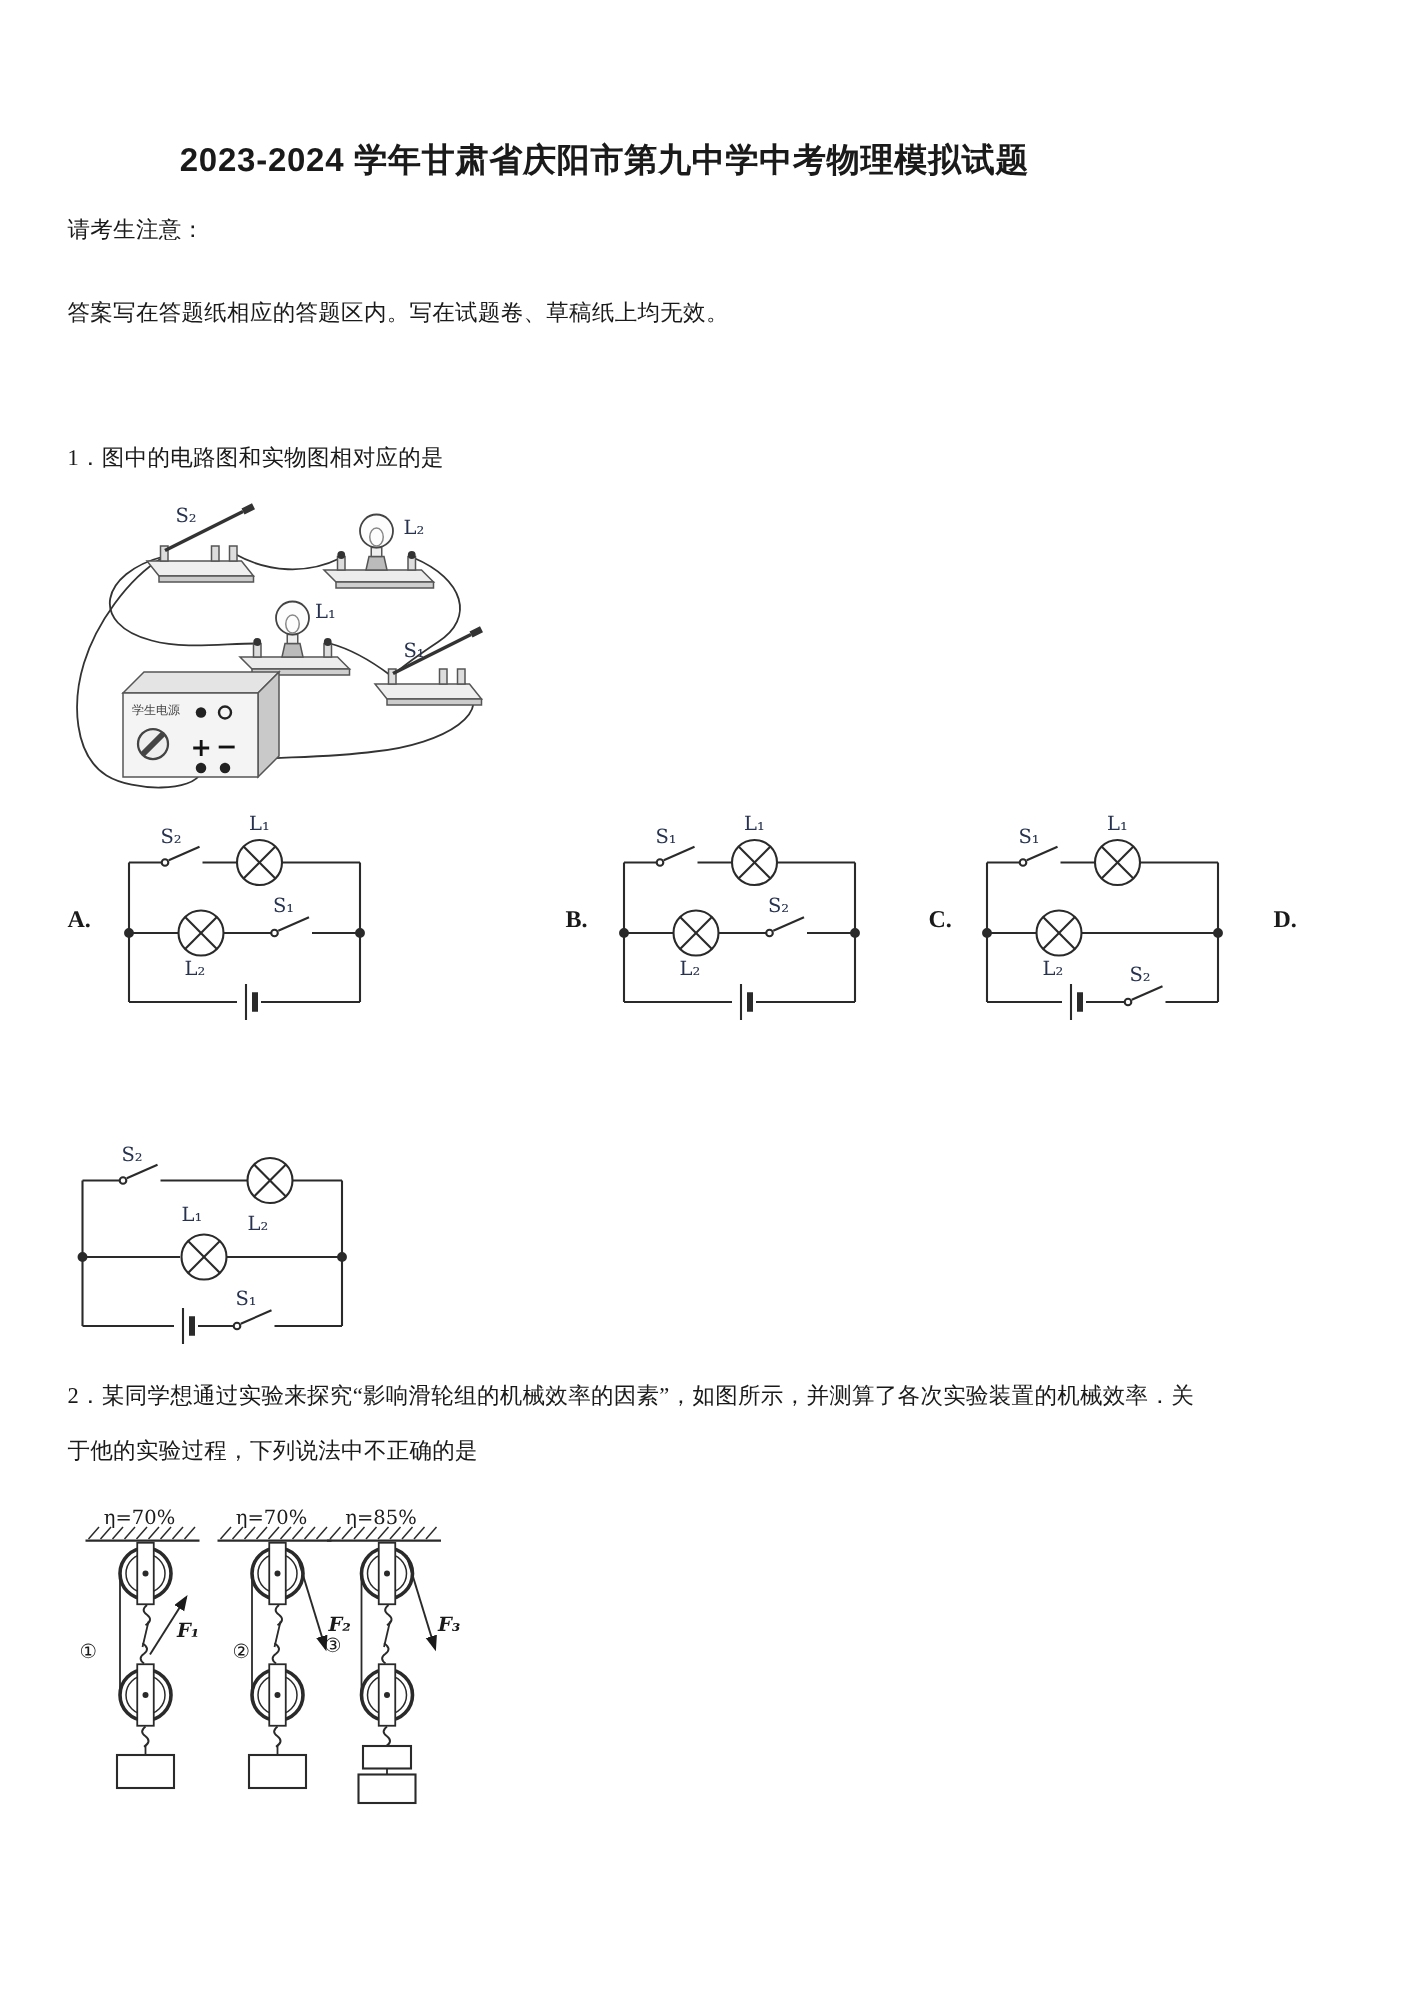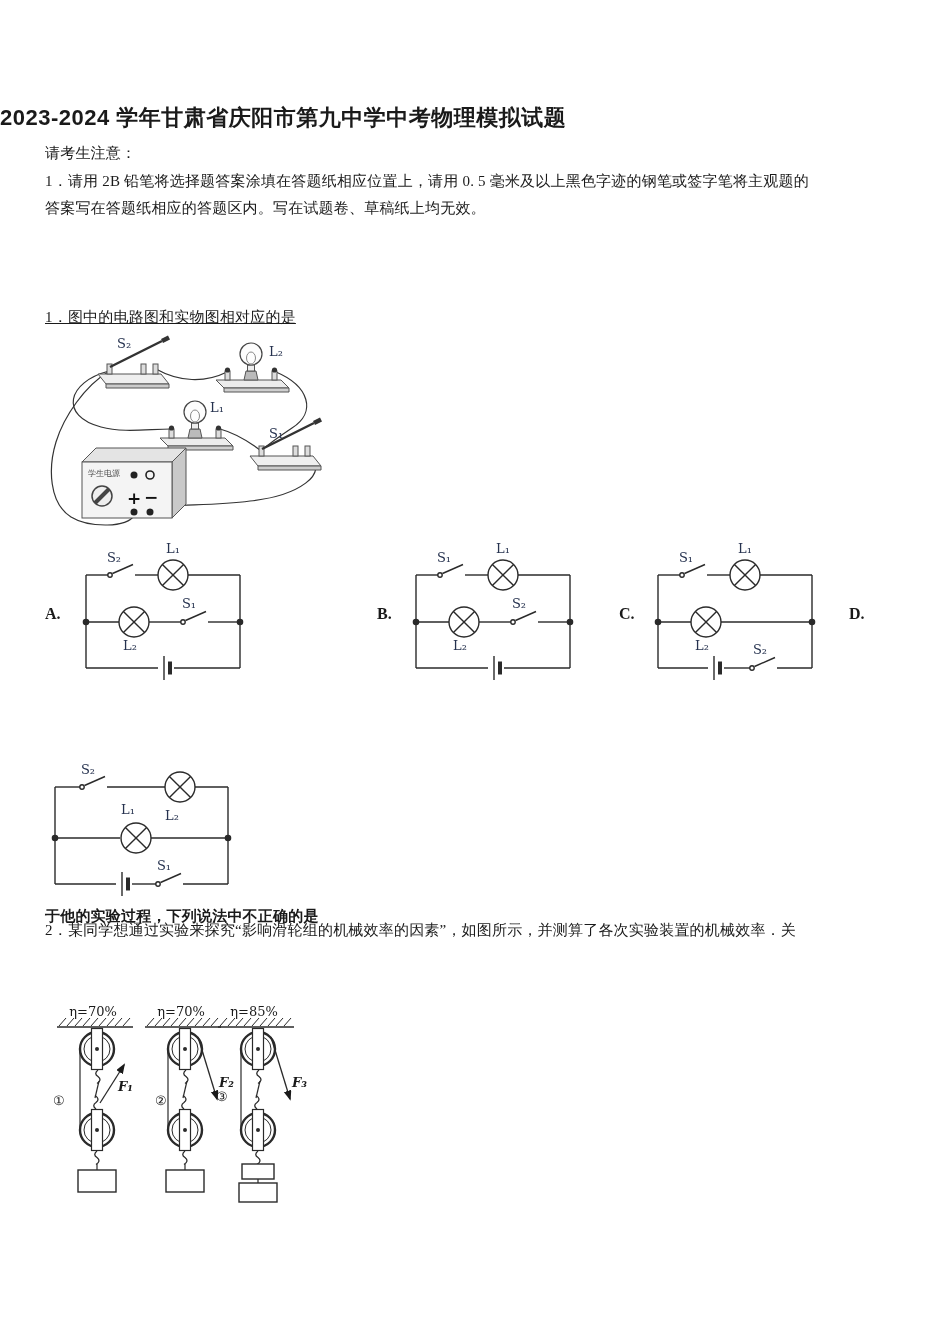--- a/index.html
+++ b/index.html
@@ -1,19 +1,19 @@
 <!DOCTYPE html>
 <html><head>
 <meta charset="utf-8">
 <style>
   html,body{margin:0;padding:0;background:#ffffff;}
   .page{position:relative;width:950px;height:1344px;background:#fff;overflow:hidden;
         font-family:"Liberation Serif","DejaVu Serif",serif;color:#1a1a1a;}
   .abs{position:absolute;white-space:nowrap;}
-  .title{top:103px;left:0;width:806px;
+  .title{top:92px;left:0;width:806px;text-align:center;
          font-family:"Liberation Sans","DejaVu Sans",sans-serif;
          font-weight:bold;font-size:22px;letter-spacing:0.5px;}
   .body-text{font-size:15px;letter-spacing:0.2px;}
   .opt-letter{font-size:16px;font-weight:bold;}
   svg{position:absolute;overflow:visible;}
   svg text{font-family:"DejaVu Serif","Liberation Serif",serif;}
   .comp-label{font-size:13px;fill:#26324f;}
   .circ-num{font-size:13px;fill:#1a1a1a;}
   .eta{font-size:13px;fill:#1a1a1a;}
   .force-label{font-size:13px;font-style:italic;font-weight:bold;fill:#1a1a1a;}
@@ -81,23 +81,22 @@
         <rect x="8" y="-4" width="5" height="10" fill="#ddd" stroke="#555" stroke-width="1"></rect>
         <rect x="20" y="-4" width="5" height="10" fill="#ddd" stroke="#555" stroke-width="1"></rect>
         <line x1="-23" y1="-1" x2="29" y2="-27" stroke="#333" stroke-width="2.4"></line>
         <line x1="29" y1="-27" x2="36" y2="-30.5" stroke="#333" stroke-width="4.5"></line>
       </g>
     </defs>
   </svg>
 
   <div class="abs title">2023-2024 学年甘肃省庆阳市第九中学中考物理模拟试题</div>
   <div class="abs body-text" style="top:144px;left:45px;text-align:center;">请考生注意：</div>
-  <div class="abs body-text" style="top:172px;left:45px;">1．请用 2B 铅笔将选择题答案涂填在答题纸相应位置上，请用 0. 5 毫米及以上黑色字迹的钢笔或签字笔将主观题的</div>
   <div class="abs body-text" style="top:199px;left:45px;text-align:right;">答案写在答题纸相应的答题区内。写在试题卷、草稿纸上均无效。</div>
-  <div class="abs body-text" style="top:308px;left:45px;text-decoration:underline;">1．图中的电路图和实物图相对应的是</div>
+  <div class="abs body-text" style="top:296px;left:45px;">1．图中的电路图和实物图相对应的是</div>
 
   <svg style="left:45px;top:336px;" width="295" height="190" viewBox="0 0 295 190">
     <path class="wire" d="M 64 35 C 22 46, 14 80, 56 91 C 78 97, 104 93, 126 93"></path>
     <path class="wire" d="M 111 33 C 134 46, 160 47, 182 36"></path>
     <path class="wire" d="M 231 36 C 264 50, 272 76, 247 92 C 235 100, 225 107, 217 114"></path>
     <path class="wire" d="M 175 93 C 190 97, 203 105, 215 114"></path>
     <path class="wire" d="M 263 118 C 287 138, 252 160, 205 165 C 168 170, 132 168, 107 172"></path>
     <path class="wire" d="M 89 179 C 84 192, 44 192, 26 181 C 4 167, 3 132, 11 106 C 19 80, 40 50, 63 36"></path>
 
     <g transform="translate(88,32)">
@@ -239,21 +238,21 @@
         <use href="#sym-switch" x="108" y="126"></use>
       <line x1="135" y1="126" x2="180" y2="126"></line>
     </g>
     <text x="40" y="16" text-anchor="middle" class="comp-label">S₂</text>
     <text x="124" y="62" text-anchor="middle" class="comp-label">L₂</text>
     <text x="80" y="56" text-anchor="middle" class="comp-label">L₁</text>
     <text x="116" y="112" text-anchor="middle" class="comp-label">S₁</text>
   </svg>
 
   <div class="abs body-text" style="top:921px;left:45px;">2．某同学想通过实验来探究“影响滑轮组的机械效率的因素”，如图所示，并测算了各次实验装置的机械效率．关</div>
-  <div class="abs body-text" style="top:907px;left:45px;font-weight:bold;">于他的实验过程，下列说法中不正确的是</div>
+  <div class="abs body-text" style="top:958px;left:45px;">于他的实验过程，下列说法中不正确的是</div>
 
   <svg style="left:52px;top:1003px;" width="280" height="205" viewBox="0 0 280 205">
 
     <g transform="translate(45,0)">
       <text x="-4" y="13" text-anchor="middle" class="eta">η=70%</text>
       <line x1="-40" y1="24" x2="36" y2="24" stroke="#2a2a2a" stroke-width="1.5"></line>
       <use href="#hatchg" x="-38" y="23"></use>
       <use href="#pwheel" transform="translate(0,46)"></use>
       <use href="#hookd" transform="translate(1,67)"></use>
       <use href="#pwheel" transform="translate(0,127)"></use>

